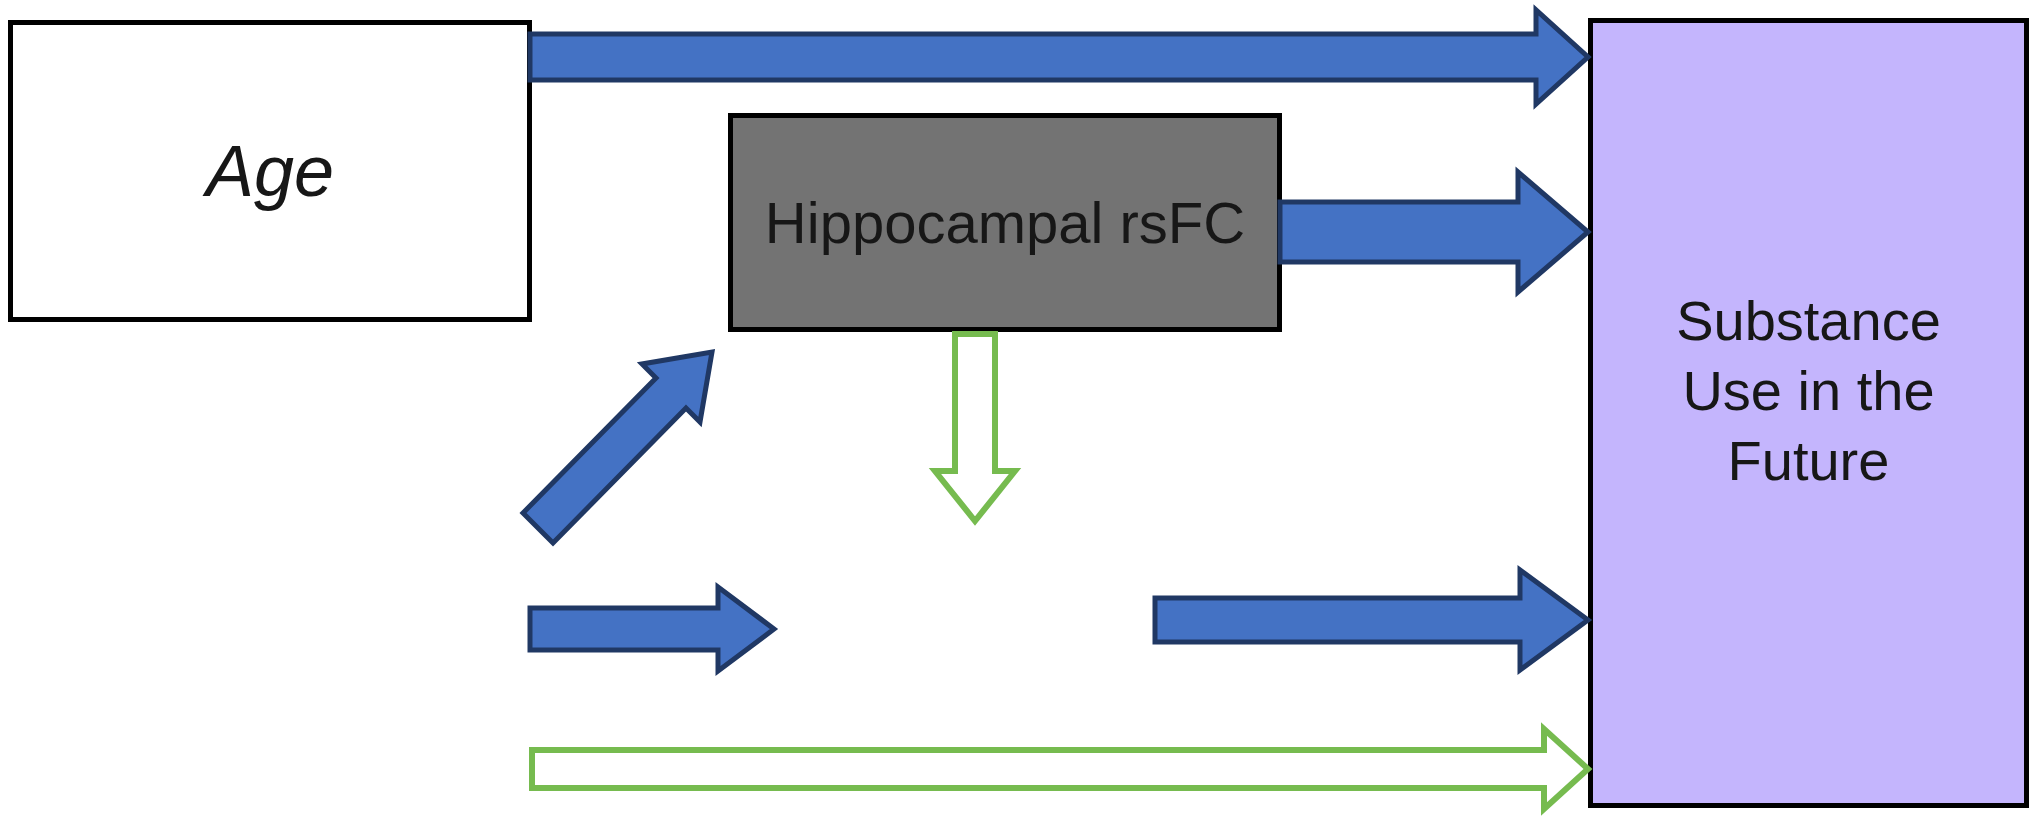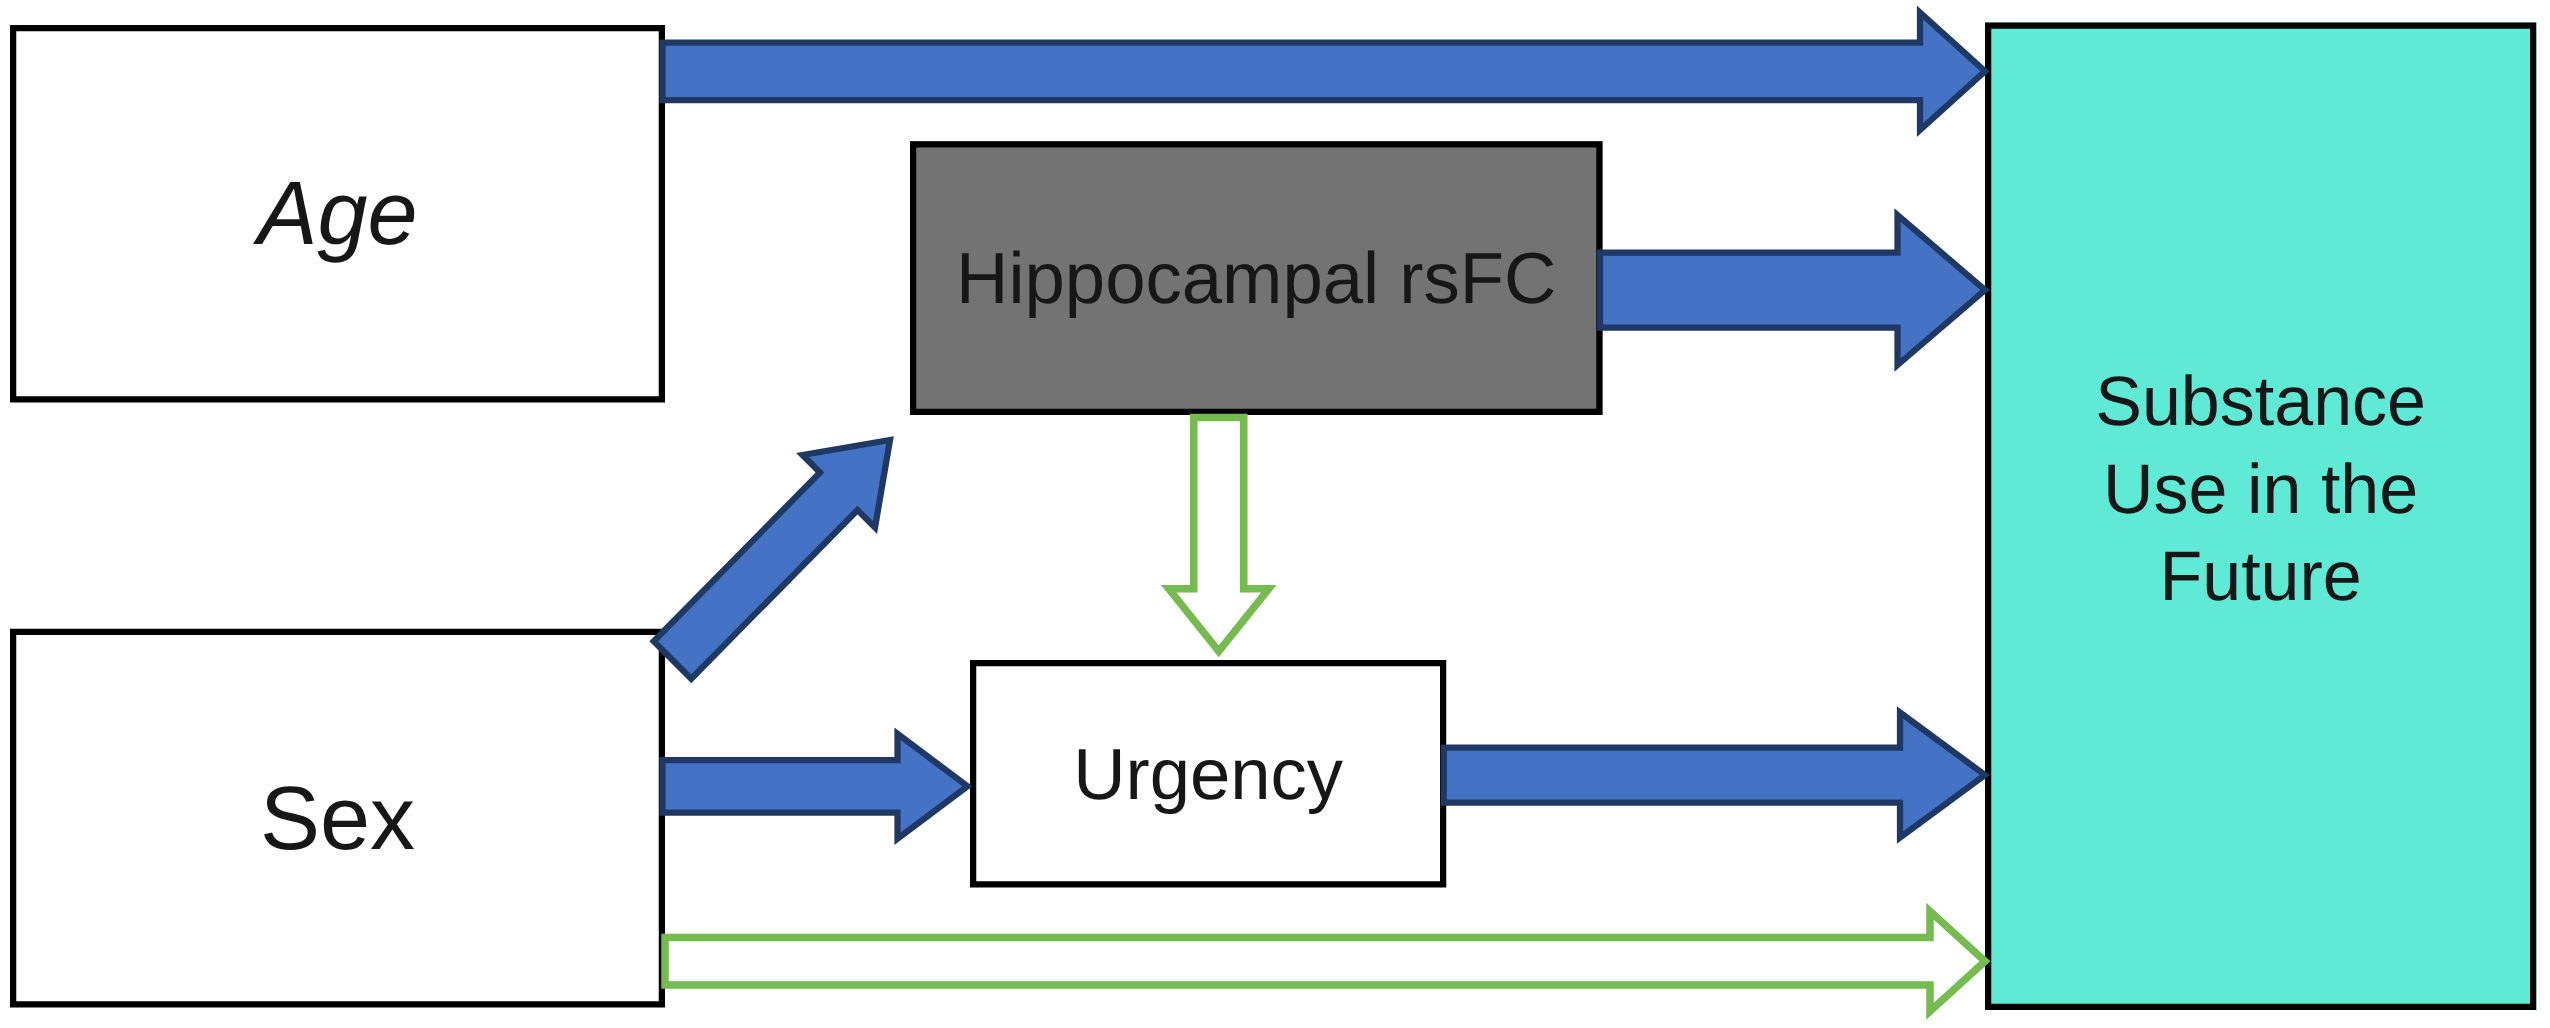--- a/index.html
+++ b/index.html
@@ -46,33 +46,27 @@
 </style>
 </head>
 <body>
 
 <div class="canvas">
 
   <div class="node" id="node-age" style="border-color: rgb(0, 0, 0); background: rgb(255, 255, 255); color: rgb(23, 23, 23);">
     <span class="label">Age</span>
   </div>
 
-  <div class="node" id="node-sex" style="border-color: rgb(0, 0, 0); background: rgb(255, 255, 255); color: rgb(23, 23, 23);">
-    <span class="label">Sex</span>
-  </div>
 
   <div class="node" id="node-hippo" style="border-color: rgb(0, 0, 0); background: #737373; color: rgb(23, 23, 23);">
     <span class="label">Hippocampal rsFC</span>
   </div>
 
-  <div class="node" id="node-urgency" style="border-color: rgb(0, 0, 0); background: rgb(255, 255, 255); color: rgb(23, 23, 23);">
-    <span class="label">Urgency</span>
-  </div>
 
-  <div class="node" id="node-substance" style="border-color: rgb(0, 0, 0); background: #5eead4; color: rgb(23, 23, 23); justify-content: flex-end;">
+  <div class="node" id="node-substance" style="border-color: rgb(0, 0, 0); background: #c4b5fd; color: rgb(23, 23, 23); justify-content: flex-end;">
     <span class="label">Substance Use in the Future</span>
   </div>
 
   <svg class="arrows" viewBox="0 0 2040 822" xmlns="http://www.w3.org/2000/svg">
 
     <polygon class="arrow-blue" points="530,34 1536,34 1536,10 1588,57 1536,104 1536,80 530,80" fill="#4472C4" stroke="#203864" stroke-width="5"></polygon>
 
     <polygon class="arrow-blue" points="1280,202 1518,202 1518,172 1588,232 1518,292 1518,262 1280,262" fill="#4472C4" stroke="#203864" stroke-width="5"></polygon>
 
     <polygon class="arrow-blue" points="523,513 656,378 642,364 712,352 700,422 686,408 553,543" fill="#4472C4" stroke="#203864" stroke-width="5"></polygon>

